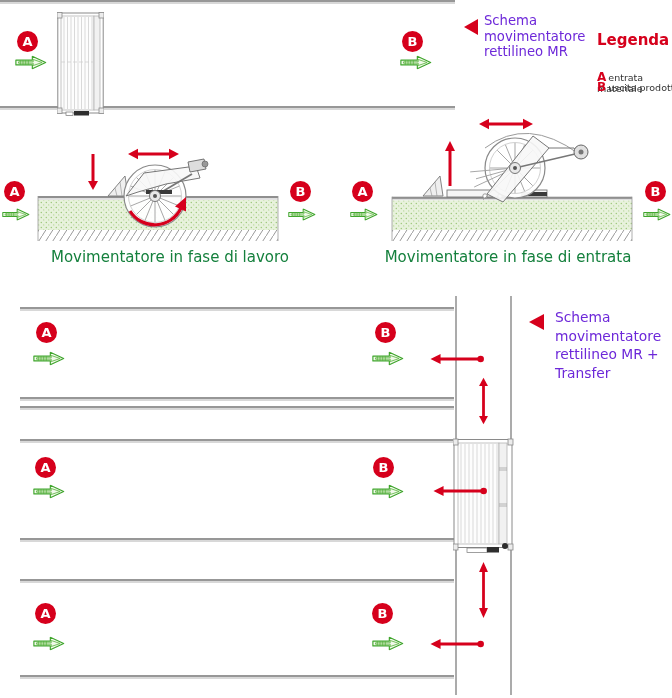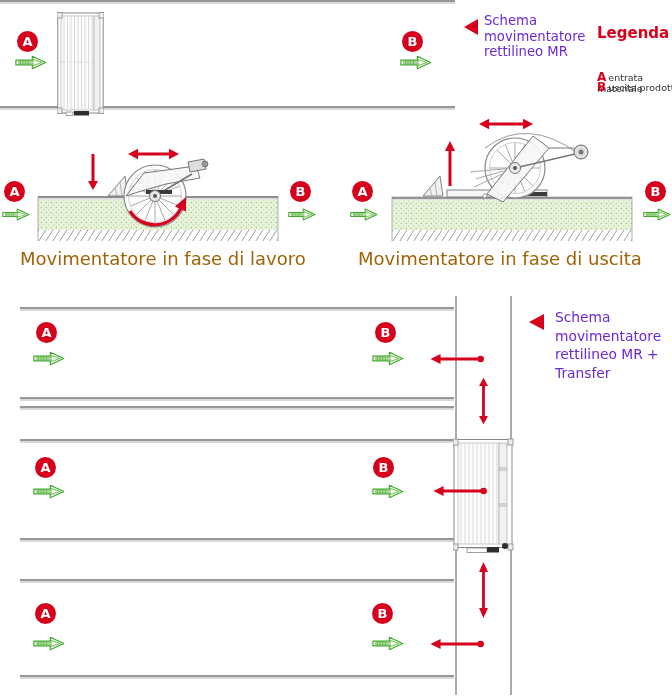--- a/index.html
+++ b/index.html
@@ -9,21 +9,21 @@
   .vline{position:absolute;width:2px;background:#ababab}
   .badge{position:absolute;width:21px;height:21px;border-radius:50%;background:#d6001c;color:#fff;
          font-size:13px;font-weight:bold;display:flex;align-items:center;justify-content:center}
   .abs{position:absolute}
   .rarrow{position:absolute;color:#d6001c}
   .tri-left{position:absolute;width:0;height:0;border-top:8px solid transparent;
             border-bottom:8px solid transparent;border-right:14px solid #d6001c}
   .tri-left.big{border-top-width:8.5px;border-bottom-width:8.5px;border-right-width:15px}
   .ptext{position:absolute;white-space:pre-line;color:#6d28d9;font-size:13.2px;line-height:15.5px}
   .ptext.big{font-size:13.8px;line-height:18.5px}
-  .caption{position:absolute;width:300px;color:#a16207;font-size:18px}
+  .caption{position:absolute;width:300px;text-align:center;color:#15803d;font-size:15px}
   .legend-title{position:absolute;color:#d6001c;font-weight:bold;font-size:15px}
   .legend-item{position:absolute;font-size:9.5px;color:#333;line-height:11px;width:58px}
   .legend-item.nowrap{white-space:nowrap;width:auto}
   .legend-key{color:#d6001c;font-weight:bold;font-size:12px;margin-right:2px}
   svg{display:block}
 </style>
 </head>
 <body>
 
 <svg width="0" height="0" style="position:absolute" aria-hidden="true">
@@ -87,21 +87,21 @@
     </div>
   <svg class="abs" style="left:400px;top:55px" width="32" height="15" viewBox="0 0 36 16">
       <use href="#sym-garrow"></use>
     </svg>
 
   <div class="tri-left" style="left:464px;top:19px"></div>
   <div class="ptext" style="left:484px;top:13px;width:120px">Schema
 movimentatore
 rettilineo MR</div>
 
-  <div class="legend-title" style="left:597px;top:24px">Legenda</div>
+  <div class="legend-title" style="left:597px;top:31px">Legenda</div>
   <div class="legend-item" style="left:597px;top:72px">
     <span class="legend-key">A</span><span>entrata materiale</span>
   </div>
   <div class="legend-item nowrap" style="left:597px;top:82px">
     <span class="legend-key">B</span><span>uscita prodotto</span>
   </div>
 
   <svg class="abs" style="left:0;top:126px" width="340" height="130" viewBox="0 0 340 130">
     <rect x="38" y="70" width="240" height="2.2" fill="#8f8f8f"></rect>
     <rect x="38" y="72.6" width="240" height="1" fill="#d0d0d0"></rect>
@@ -193,21 +193,21 @@
     </div>
   <svg class="abs" style="left:350px;top:208px" width="28" height="13" viewBox="0 0 36 16">
       <use href="#sym-garrow"></use>
     </svg>
   <div class="badge" style="left:645px;top:181px">
       <span>B</span>
     </div>
   <svg class="abs" style="left:643px;top:208px" width="28" height="13" viewBox="0 0 36 16">
       <use href="#sym-garrow"></use>
     </svg>
-  <div class="caption" style="left:358px;top:248px">Movimentatore in fase di uscita</div>
+  <div class="caption" style="left:358px;top:248px">Movimentatore in fase di entrata</div>
 
   <div class="vline" style="left:455px;top:296px;height:399px"></div>
   <div class="vline" style="left:510px;top:296px;height:399px"></div>
 
   <div class="hline" style="left:20px;top:307px;width:434px"></div>
   <div class="hline" style="left:20px;top:397px;width:434px"></div>
   <div class="hline" style="left:20px;top:406px;width:434px"></div>
   <div class="hline" style="left:20px;top:439px;width:434px"></div>
   <div class="hline" style="left:20px;top:538px;width:434px"></div>
   <div class="hline" style="left:20px;top:579px;width:434px"></div>

